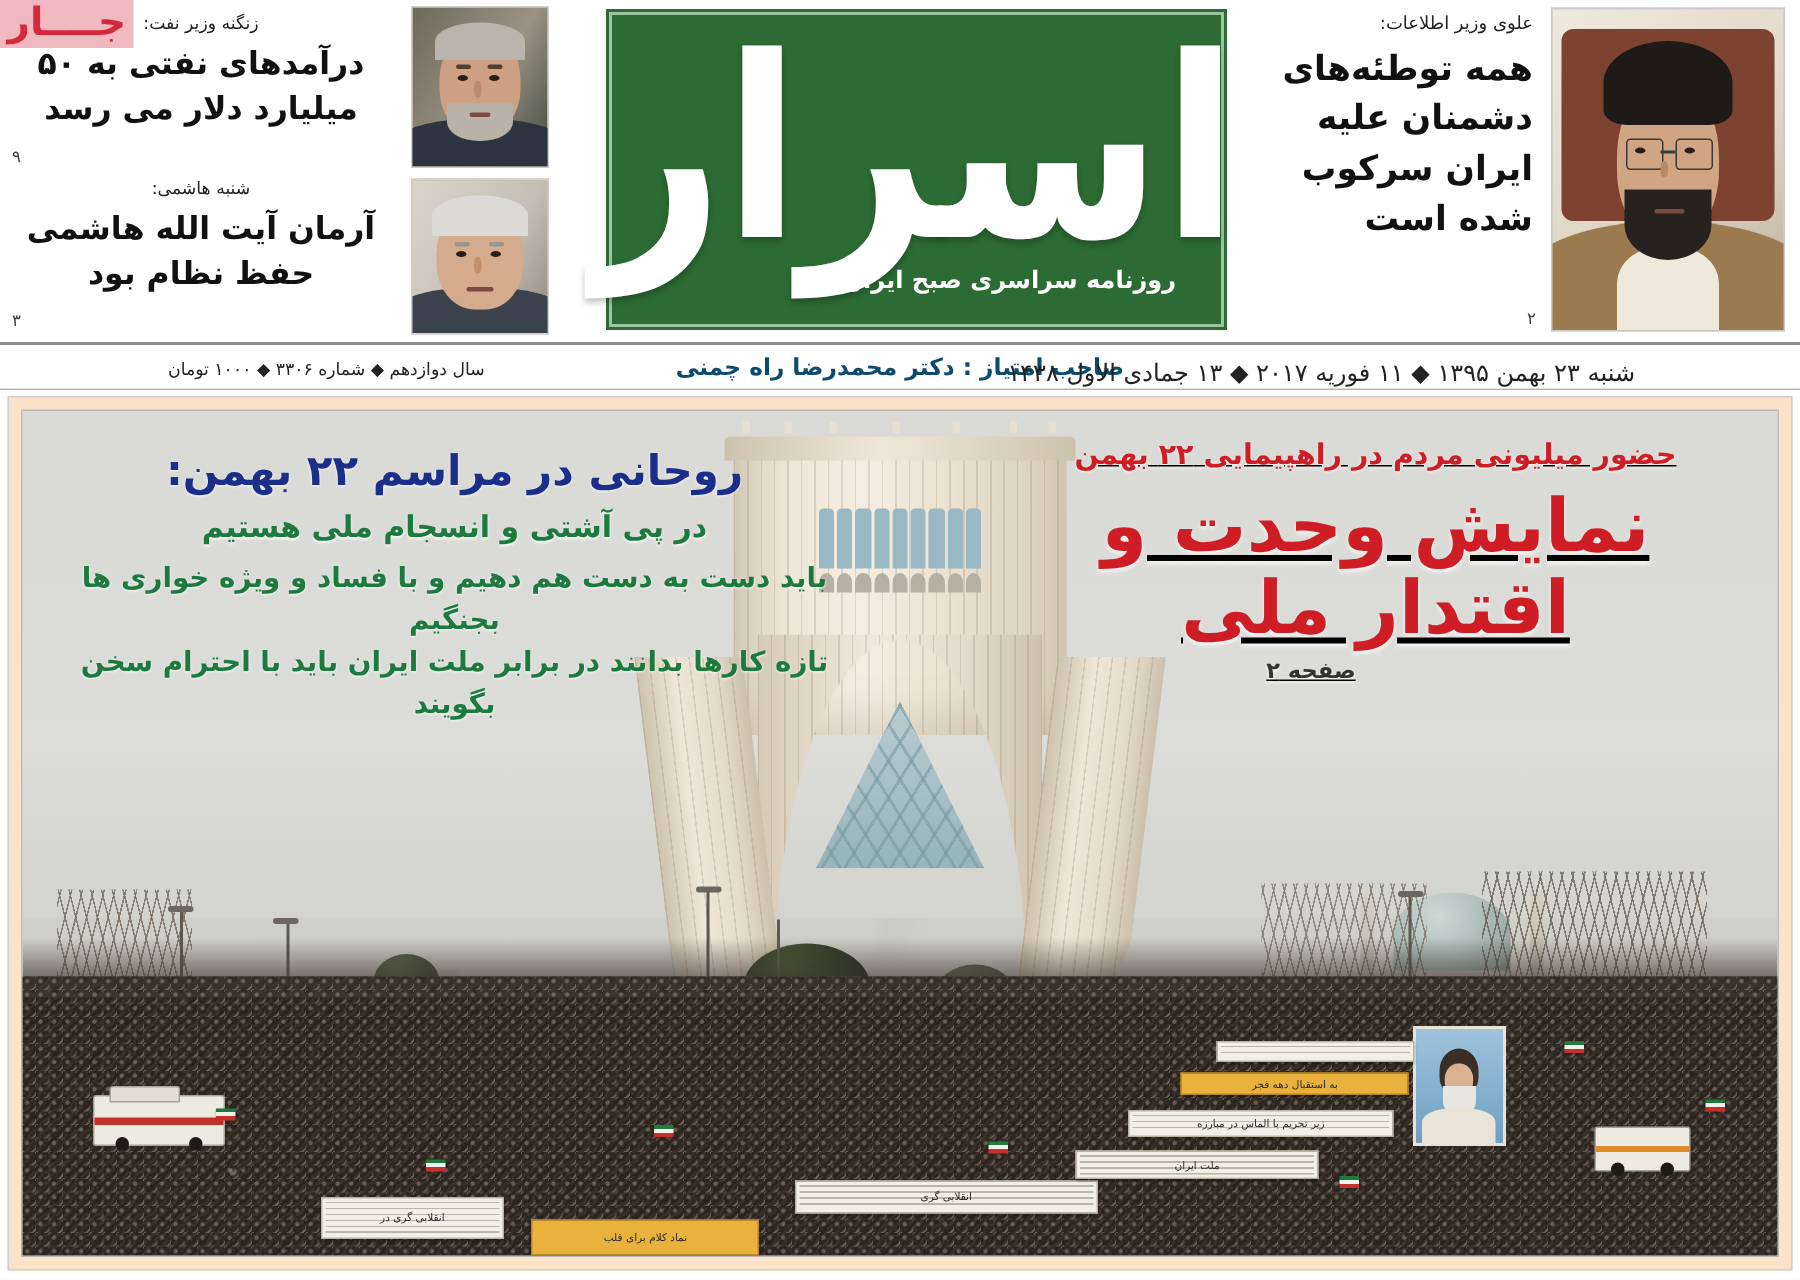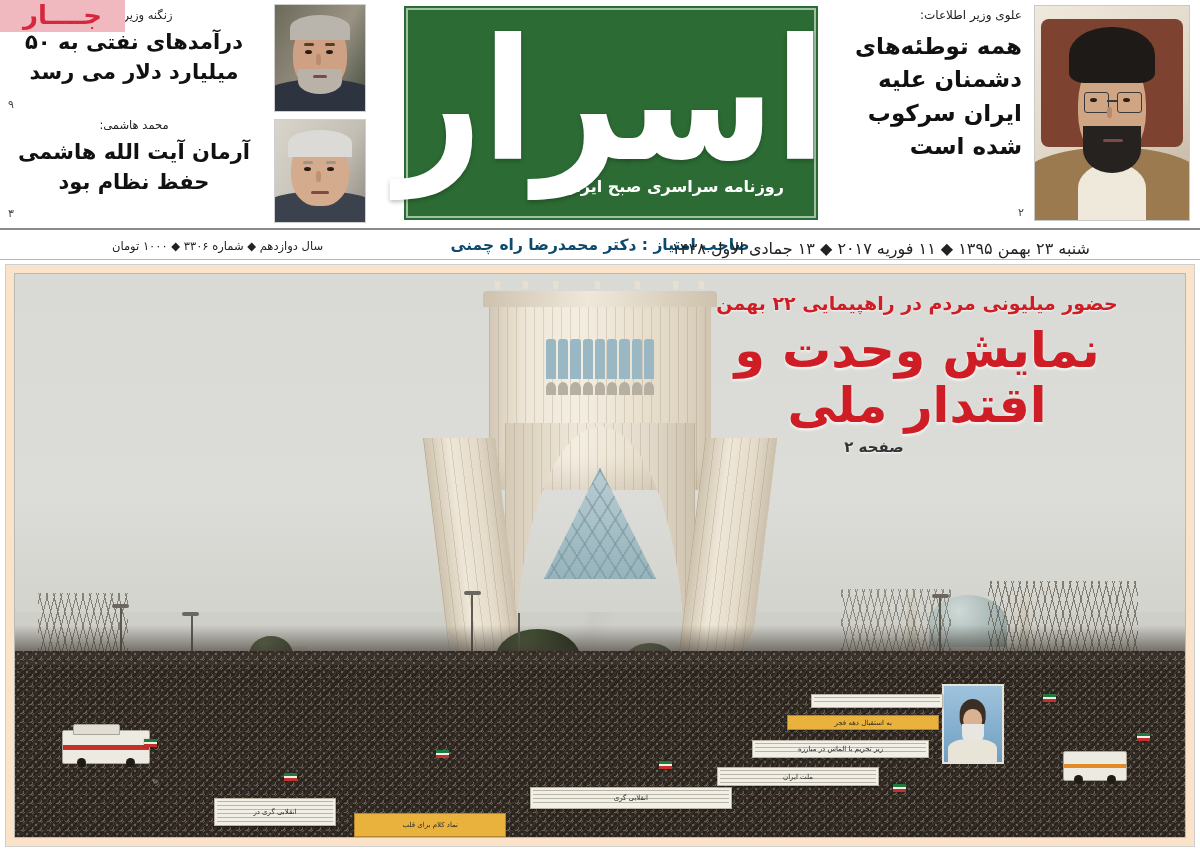--- a/index.html
+++ b/index.html
@@ -28,21 +28,21 @@
     height: 228px;
     width: 1200px;
     background: #ffffff;
   }
 
   
   .watermark {
     position: absolute;
     left: 0;
     top: 0;
-    width: 125px;
+    width: 89px;
     height: 32px;
     background: #f0b9c0;
     display: flex;
     align-items: center;
     justify-content: center;
     overflow: hidden;
     z-index: 40;
     text-align: center;
   }
   .watermark span {
@@ -504,21 +504,21 @@
     text-shadow: 0 1px 2px rgba(255,255,255,.85);
   }
   .ov-left .l3, .ov-left .l4 {
     font-size: 18.5px; font-weight: bold; color:#1d7a3f; line-height:1.5;
     margin:0; letter-spacing:-0.5px;
     text-shadow: 0 1px 2px rgba(255,255,255,.85);
   }
 
   .ov-right {
     position:absolute; right: 18px; top: 18px; width: 500px;
-    text-align:center; direction:rtl;
+    text-align:center; direction:rtl;text-decoration:underline;
   }
   .ov-right .r-kicker {
     font-size: 19px; font-weight: bold; color:#cf1d25; margin:0 0 10px 0;
     letter-spacing:-0.4px; text-shadow: 0 1px 2px rgba(255,255,255,.85);
   }
   .ov-right .r-head {
     font-size: 49px; font-weight: bold; color:#cf1d25; margin:0;
     line-height:1.12; letter-spacing:-1px;
     text-shadow: 0 2px 3px rgba(255,255,255,.8);
   }
@@ -540,21 +540,21 @@
 
     <div class="left-col">
 
       <div class="story story-a">
         <p class="story-kicker">زنگنه وزیر نفت:</p>
         <p class="story-head">درآمدهای نفتی به ۵۰ میلیارد دلار می رسد</p>
       </div>
       <div class="pagenum-left pagenum-a">۹</div>
 
       <div class="story story-b">
-        <p class="story-kicker">محمد هاشمی:</p>
+        <p class="story-kicker">شنبه هاشمی:</p>
         <p class="story-head">آرمان آیت الله هاشمی حفظ نظام بود</p>
       </div>
       <div class="pagenum-left pagenum-b">۳</div>
     </div>
 
     <div class="portrait-stack-left">
 
       <div class="portrait pl1">
         <div class="face-scene">
           <div class="bg-wash" style="background:linear-gradient(120deg,#6d6a5a,#9a9384 55%,#3f4a3c);"></div>
@@ -763,20 +763,26 @@
       </div>
 
       <div class="flag" style="left:11%;bottom:16%;"></div>
       <div class="flag" style="left:23%;bottom:10%;"></div>
       <div class="flag" style="left:36%;bottom:14%;"></div>
       <div class="flag" style="left:55%;bottom:12%;"></div>
       <div class="flag" style="left:75%;bottom:8%;"></div>
       <div class="flag" style="right:3%;bottom:17%;"></div>
       <div class="flag" style="right:11%;bottom:24%;"></div>
 
+      <div class="ov-left">
+        <p class="l1">روحانی در مراسم ۲۲ بهمن:</p>
+        <p class="l2">در پی آشتی و انسجام ملی هستیم</p>
+        <p class="l3">باید دست به دست هم دهیم و با فساد و ویژه خواری ها بجنگیم</p>
+        <p class="l4">تازه کارها بدانند در برابر ملت ایران باید با احترام سخن بگویند</p>
+      </div>
 
       <div class="ov-right">
         <p class="r-kicker">حضور میلیونی مردم در راهپیمایی ۲۲ بهمن</p>
         <p class="r-head">نمایش وحدت و اقتدار ملی</p>
         <p class="r-page">صفحه ۲</p>
       </div>
 
     </div>
   </div>
 </div>

